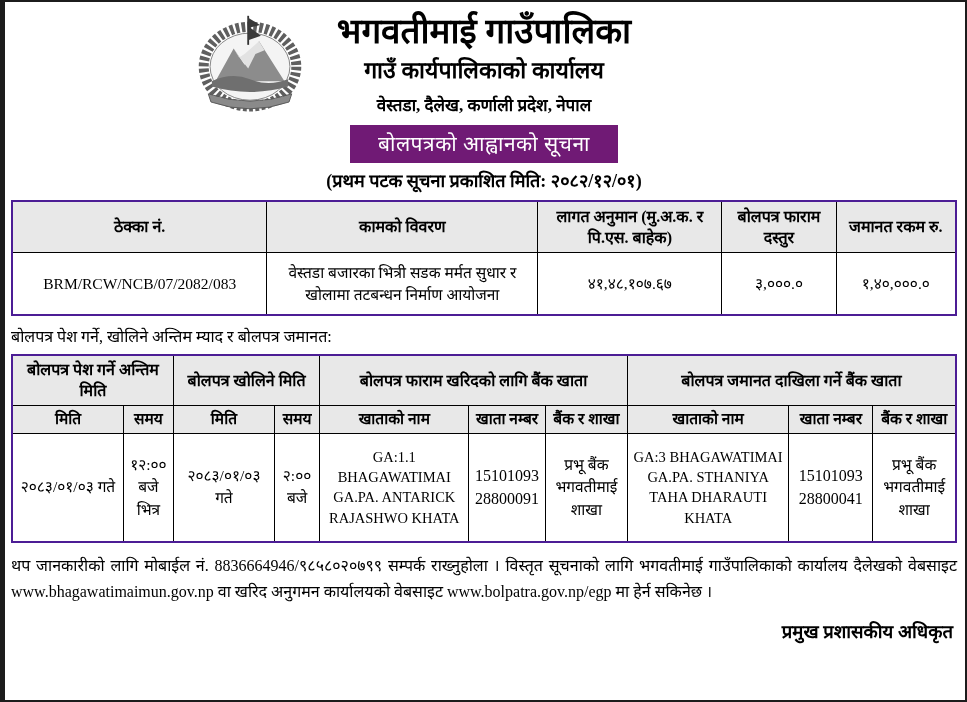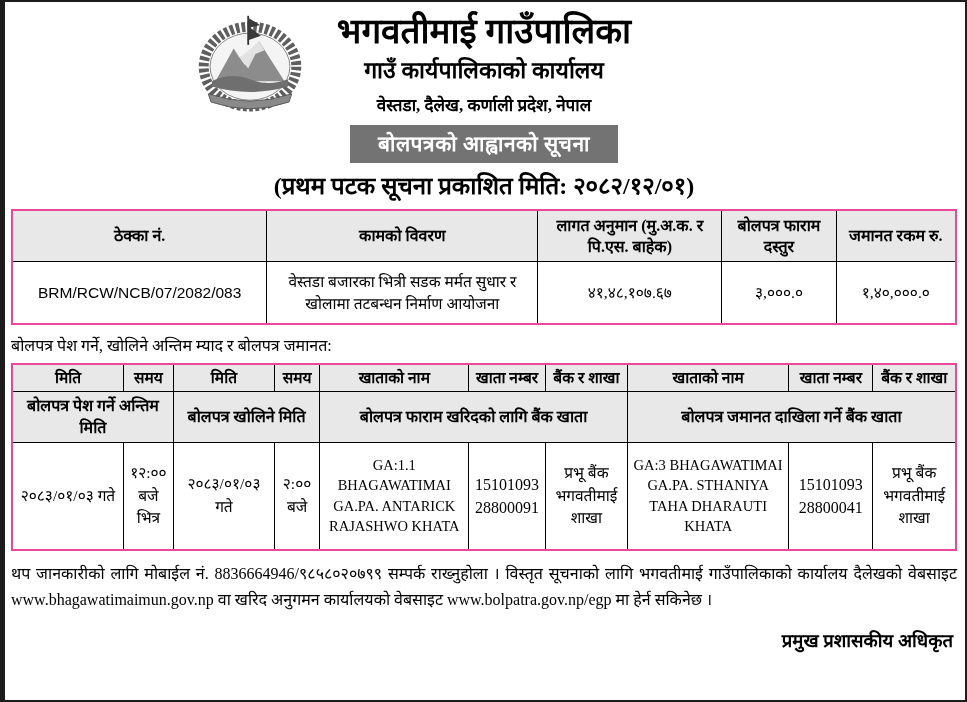--- a/index.html
+++ b/index.html
@@ -14,36 +14,36 @@
   }
 
   .header-wrap { position:relative; text-align:center; padding-top:4px; }
   .logo { position:absolute; left:183px; top:6px; width:112px; height:98px; }
   .muni-title   { font-size:35px; font-weight:bold; line-height:1.15; }
   .office-title { font-size:23px; font-weight:bold; line-height:1.2; margin-top:5px; }
   .address-line { font-size:17px; font-weight:bold; margin-top:8px; }
 
   .banner {
     display:block; width:max-content; margin:9px auto 0;
-    background:#737373; color:#fff; font-size:21px; font-weight:bold;
+    background:#701a75; color:#fff; font-size:21px; font-weight:normal;
     padding:4px 28px 6px; letter-spacing:0.5px;
   }
   .notice-no { text-align:center; font-size:18px; font-weight:bold; margin-top:8px; }
-  .published  { text-align:center; font-size:24px; font-weight:bold; margin-top:5px; }
+  .published  { text-align:center; font-size:18px; font-weight:bold; margin-top:5px; }
 
   .intro { font-size:16px; line-height:1.5; text-align:justify; margin-top:9px; }
 
-  table { width:100%; border-collapse:collapse; table-layout:fixed; border:2px solid #ec4899; }
+  table { width:100%; border-collapse:collapse; table-layout:fixed; border:2px solid #4c1d95; }
   th, td { border:1.5px solid #000; text-align:center; vertical-align:middle; padding:3px 5px; }
   th { background:#e8e8e8; font-weight:bold; font-size:16px; line-height:1.35; }
 
   .contract-table { margin-top:8px; }
   .contract-table th { height:52px; }
   .contract-table td { height:62px; font-size:15.5px; line-height:1.4; }
-  .latin { font-family:Liberation Sans, sans-serif;border-radius:8px; }
+  .latin { font-family:Liberation Serif, serif;border-radius:8px; }
 
   .deadline-heading { font-size:16px; margin:9px 0 7px; }
 
   .bid-table th.group { height:50px; }
   .bid-table th.sub   { height:28px; font-size:15.5px; padding:2px 3px; }
   .bid-table td { height:108px; font-size:15.5px; line-height:1.45; padding:3px 4px; }
   .bid-table td.latin-cell { font-size:14.5px; line-height:1.4; }
   .bid-table td.acct-num   { font-size:16px; }
 
   .footer-note { font-size:16px; line-height:1.65; text-align:justify; margin-top:10px; }
@@ -110,36 +110,36 @@
         <col style="width:4.8%">
       <col style="width:15.8%">
         <col style="width:8.1%">
         <col style="width:8.7%">
       <col style="width:17.1%">
         <col style="width:8.9%">
         <col style="width:8.8%">
     </colgroup>
     <tbody>
         <tr>
+      <th class="group" colspan="2">बोलपत्र पेश गर्ने अन्तिम मिति</th>
+      <th class="group" colspan="2">बोलपत्र खोलिने मिति</th>
+      <th class="group" colspan="3">बोलपत्र फाराम खरिदको लागि बैंक खाता</th>
+      <th class="group" colspan="3">बोलपत्र जमानत दाखिला गर्ने बैंक खाता</th>
+    </tr>
+    <tr>
       <th class="sub">मिति</th>
       <th class="sub">समय</th>
       <th class="sub">मिति</th>
       <th class="sub">समय</th>
       <th class="sub">खाताको नाम</th>
       <th class="sub">खाता नम्बर</th>
       <th class="sub">बैंक र शाखा</th>
       <th class="sub">खाताको नाम</th>
       <th class="sub">खाता नम्बर</th>
       <th class="sub">बैंक र शाखा</th>
-    </tr>
-    <tr>
-      <th class="group" colspan="2">बोलपत्र पेश गर्ने अन्तिम मिति</th>
-      <th class="group" colspan="2">बोलपत्र खोलिने मिति</th>
-      <th class="group" colspan="3">बोलपत्र फाराम खरिदको लागि बैंक खाता</th>
-      <th class="group" colspan="3">बोलपत्र जमानत दाखिला गर्ने बैंक खाता</th>
     </tr>
     <tr>
       <td>२०८३/०१/०३ गते</td>
       <td>१२:०० बजे भित्र</td>
       <td>२०८३/०१/०३ गते</td>
       <td>२:०० बजे</td>
       <td class="latin-cell">GA:1.1 BHAGAWATIMAI GA.PA. ANTARICK RAJASHWO KHATA</td>
       <td class="acct-num">15101093 28800091</td>
       <td>प्रभू बैंक भगवतीमाई शाखा</td>
       <td class="latin-cell">GA:3 BHAGAWATIMAI GA.PA. STHANIYA TAHA DHARAUTI KHATA</td>

